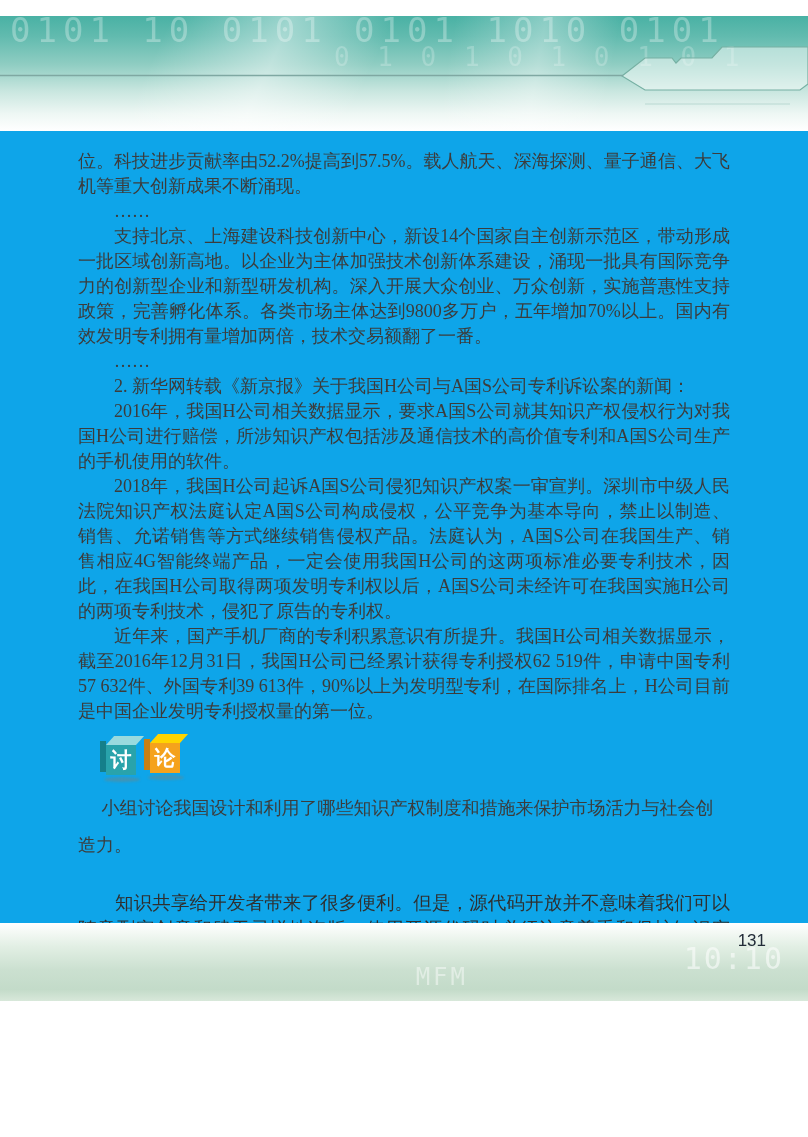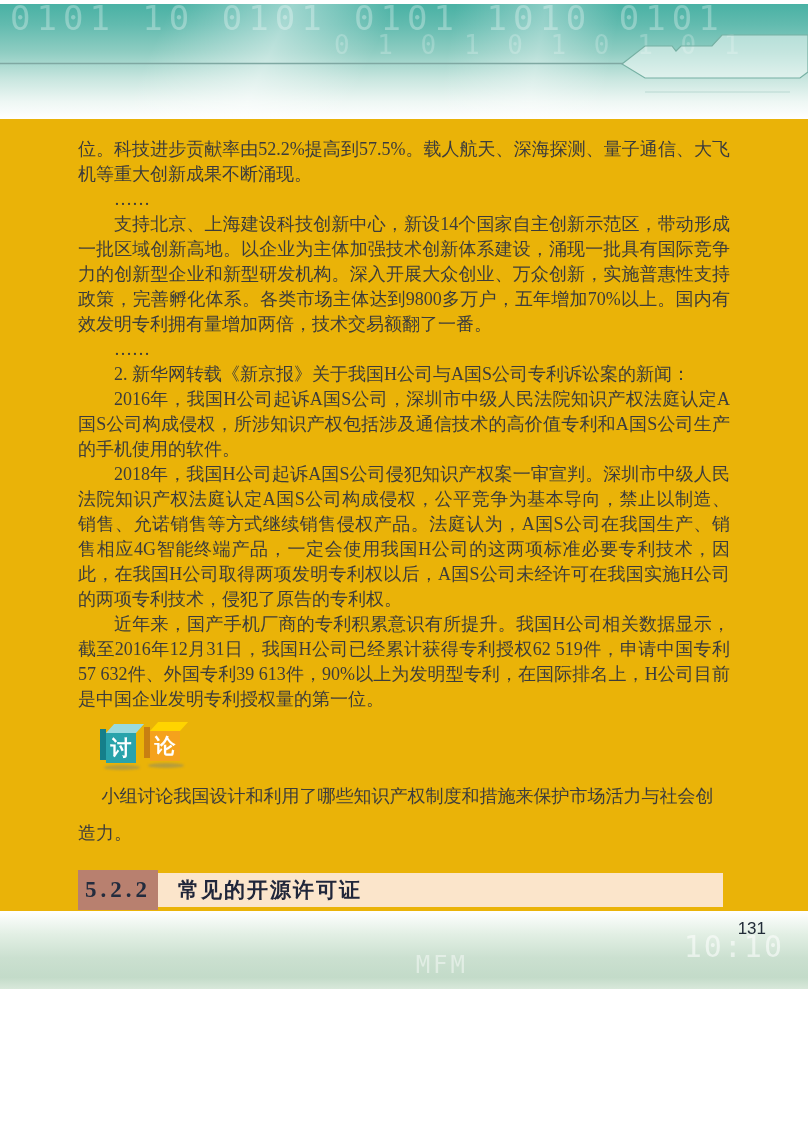--- a/index.html
+++ b/index.html
@@ -1,20 +1,20 @@
 <!DOCTYPE html>
 <html><head>
 <meta charset="utf-8">
 <style>
   html,body{margin:0;padding:0;background:#ffffff;}
   .page{
     position:relative;
     width:808px;height:985px;
-    margin:4px auto;
-    background:#eab308;
+    margin:16px auto;
+    background:#0ea5e9;
     overflow:hidden;
     font-family:"Liberation Serif", serif;
     color:#3a3a3a;
   }
 
   
   .header{
     position:absolute;left:0;top:0;width:808px;height:115px;
     background:linear-gradient(180deg,#49b1a4 0%,#62bbaf 18%,#8fcdc2 42%,#c8e6df 65%,#eef7f4 85%,#ffffff 100%);
     overflow:hidden;
@@ -168,21 +168,21 @@
   </div>
 
   <div class="content">
 
     <div class="quote-block">
         <p class="">位。科技进步贡献率由52.2%提高到57.5%。载人航天、深海探测、量子通信、大飞机等重大创新成果不断涌现。</p>
         <p class="indent">……</p>
         <p class="indent">支持北京、上海建设科技创新中心，新设14个国家自主创新示范区，带动形成一批区域创新高地。以企业为主体加强技术创新体系建设，涌现一批具有国际竞争力的创新型企业和新型研发机构。深入开展大众创业、万众创新，实施普惠性支持政策，完善孵化体系。各类市场主体达到9800多万户，五年增加70%以上。国内有效发明专利拥有量增加两倍，技术交易额翻了一番。</p>
         <p class="indent">……</p>
         <p class="indent">2. 新华网转载《新京报》关于我国H公司与A国S公司专利诉讼案的新闻：</p>
-        <p class="indent">2016年，我国H公司起诉A国S公司，深圳市中级人民法院知识产权法庭认定A国S公司构成侵权，所涉知识产权包括涉及通信技术的高价值专利和A国S公司生产的手机使用的软件。</p>
+        <p class="indent">2016年，我国H公司相关数据显示，要求A国S公司就其知识产权侵权行为对我国H公司进行赔偿，所涉知识产权包括涉及通信技术的高价值专利和A国S公司生产的手机使用的软件。</p>
         <p class="indent">2018年，我国H公司起诉A国S公司侵犯知识产权案一审宣判。深圳市中级人民法院知识产权法庭认定A国S公司构成侵权，公平竞争为基本导向，禁止以制造、销售、允诺销售等方式继续销售侵权产品。法庭认为，A国S公司在我国生产、销售相应4G智能终端产品，一定会使用我国H公司的这两项标准必要专利技术，因此，在我国H公司取得两项发明专利权以后，A国S公司未经许可在我国实施H公司的两项专利技术，侵犯了原告的专利权。</p>
         <p class="indent">近年来，国产手机厂商的专利积累意识有所提升。我国H公司相关数据显示，截至2016年12月31日，我国H公司已经累计获得专利授权62 519件，申请中国专利57 632件、外国专利39 613件，90%以上为发明型专利，在国际排名上，H公司目前是中国企业发明专利授权量的第一位。</p>
       </div>
 
     <div class="discuss-icon">
       <div class="cube cube1">
         <div class="shadow"></div>
         <div class="top"></div>
         <div class="left"></div>
         <div class="front">讨</div>
@@ -190,26 +190,20 @@
       <div class="cube cube2">
         <div class="shadow"></div>
         <div class="top"></div>
         <div class="left"></div>
         <div class="front">论</div>
       </div>
     </div>
 
     <p class="discuss-text">小组讨论我国设计和利用了哪些知识产权制度和措施来保护市场活力与社会创造力。</p>
 
-    <div class="subsection">
-      <div class="num-box">5.2.2</div>
-      <div class="bar">
-        <span class="title">常见的开源许可证</span>
-      </div>
-    </div>
 
     <p class="final-para">知识共享给开发者带来了很多便利。但是，源代码开放并不意味着我们可以随意剽窃创意和肆无忌惮地盗版，使用开源代码时必须注意尊重和保护知识产权。开源项目的知识产权保护是通过共同遵守开源许可协议，并通过开源许可证具体实现的。</p>
 
   </div>
 
   <div class="footer">
     <span class="wm wm-f1">10:10</span>
     <span class="wm wm-f2">MFM</span>
     <span class="page-number">131</span>
   </div>

